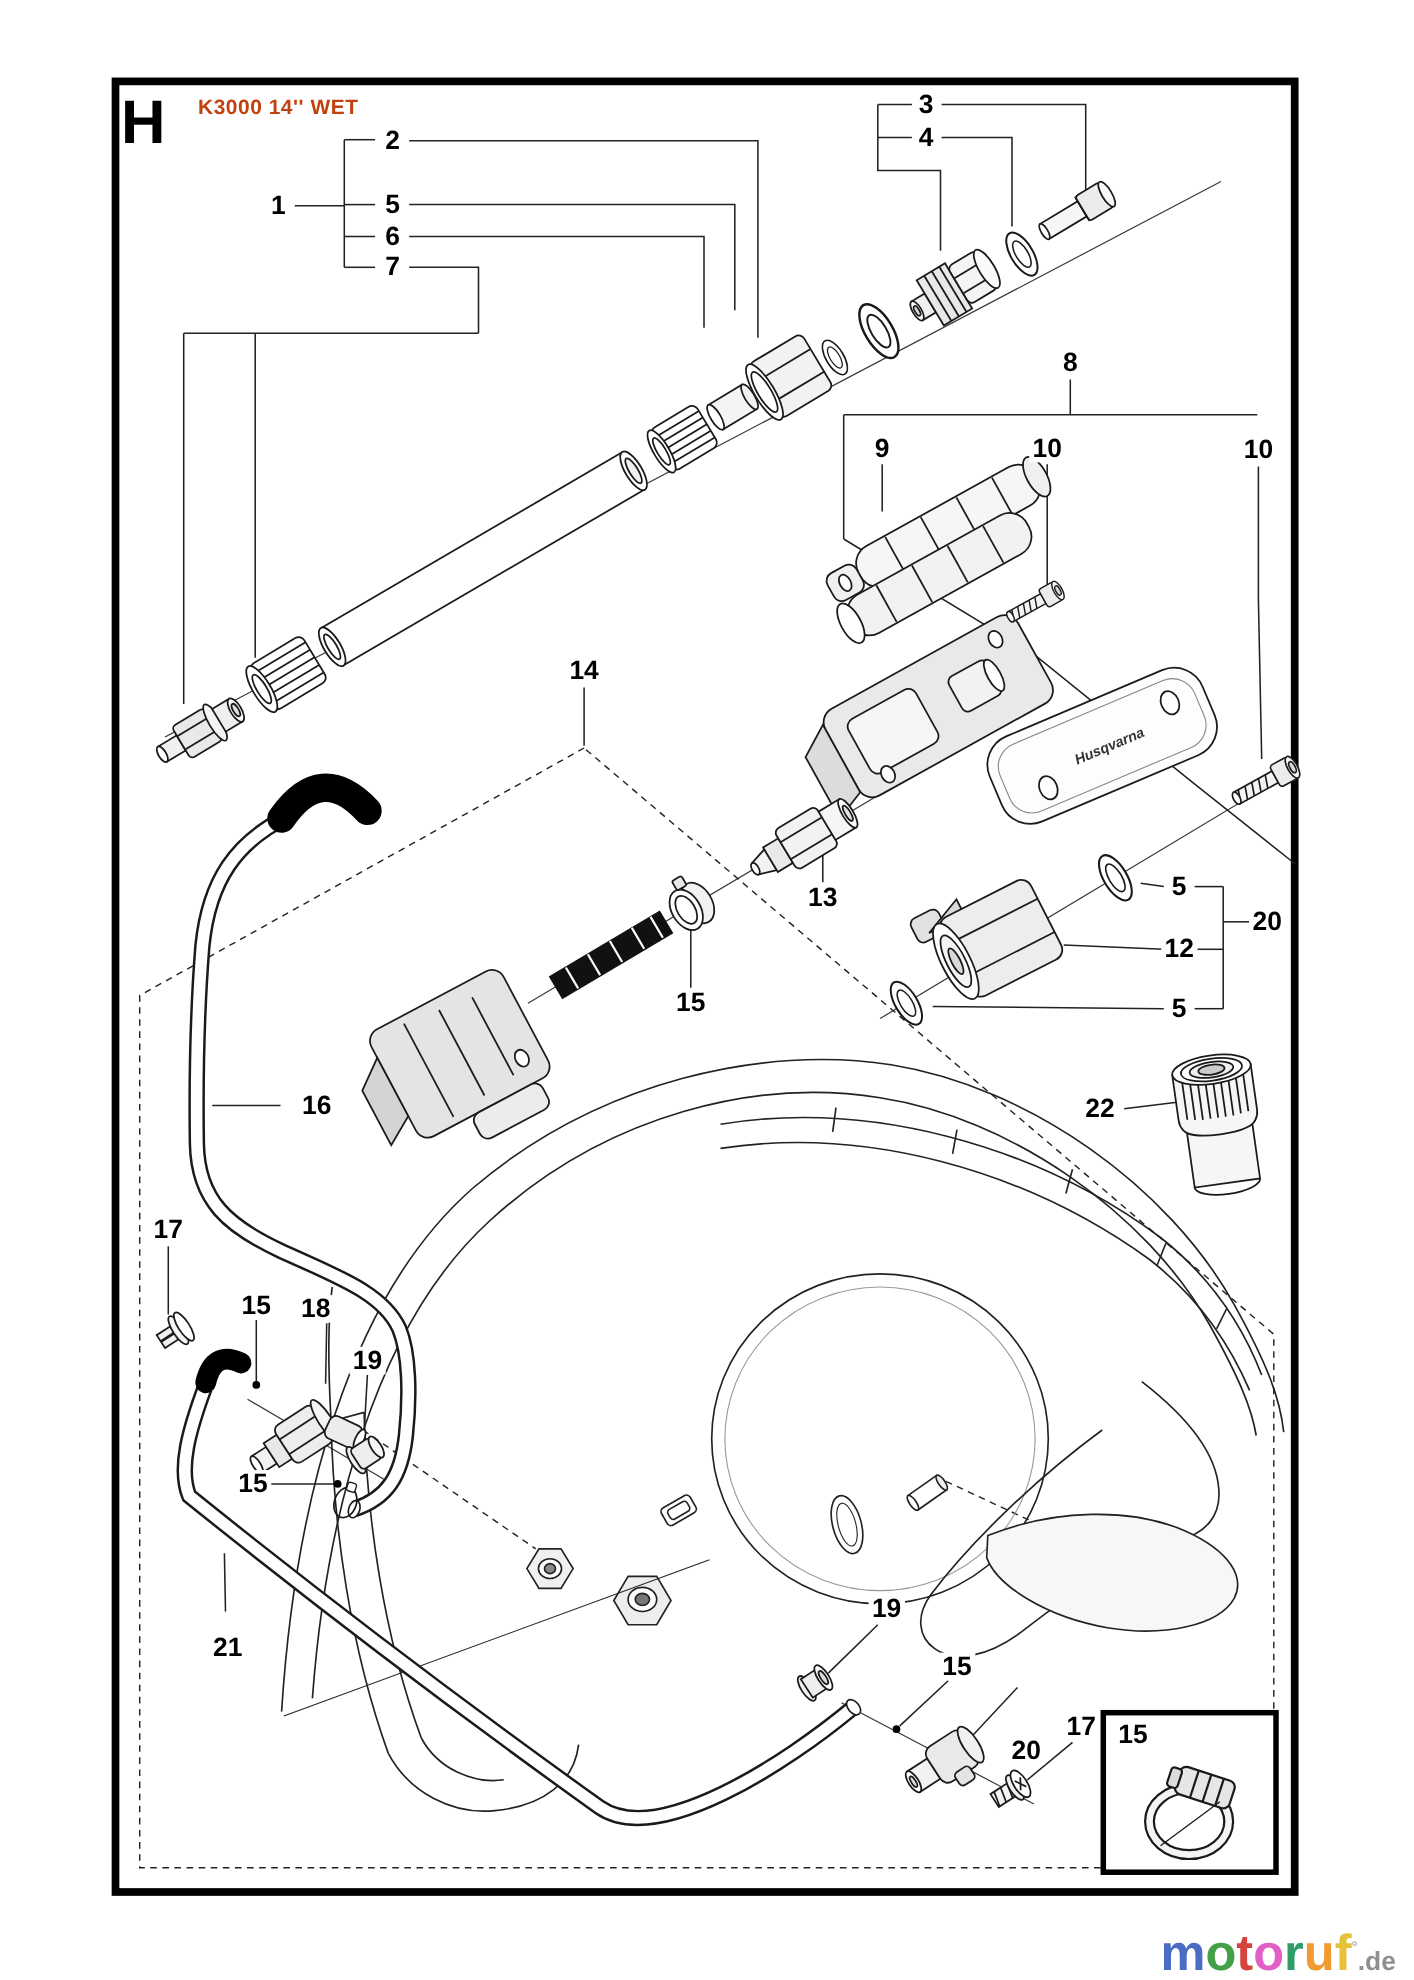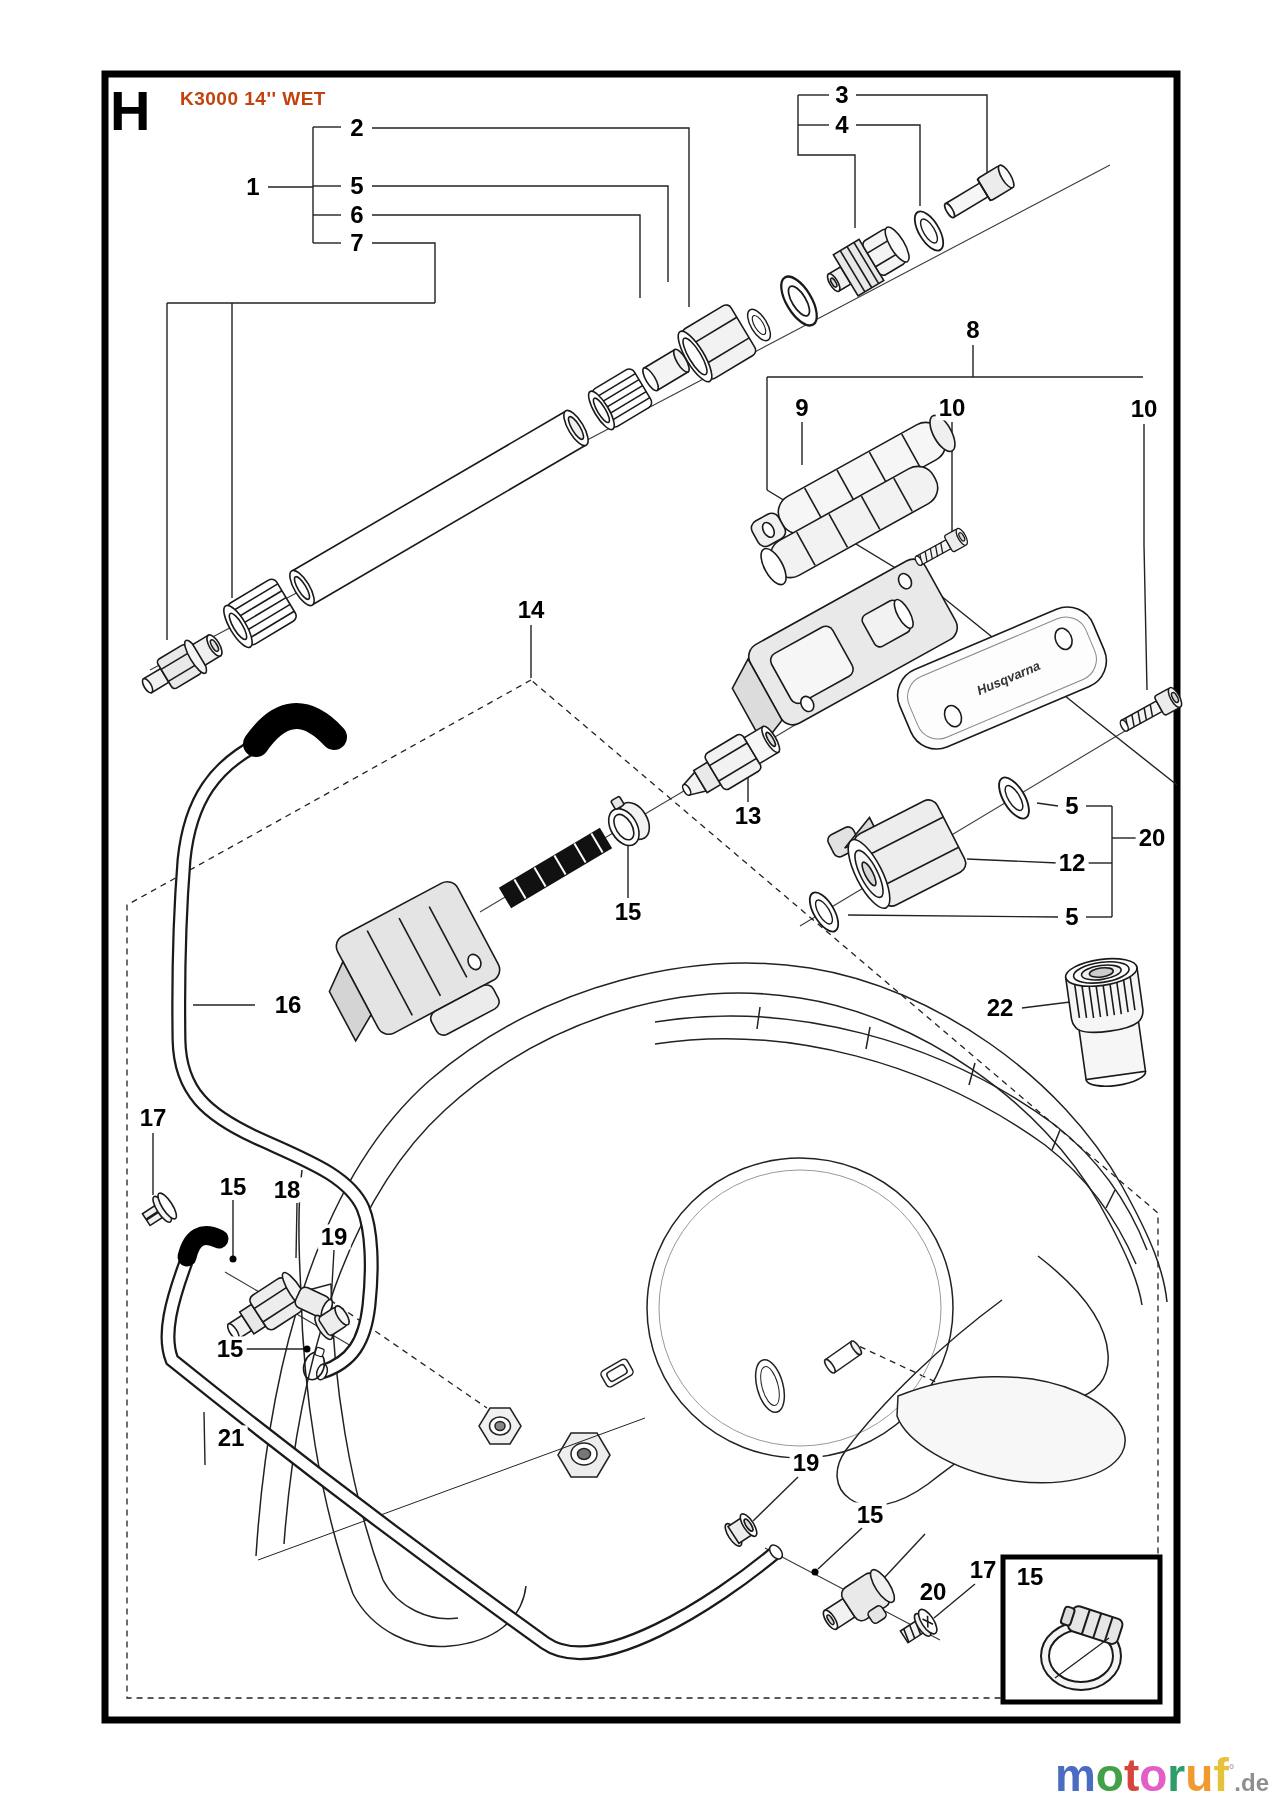--- a/index.html
+++ b/index.html
@@ -465,21 +465,21 @@
       <div class="callout" style="left: 1152px; top: 838px;">20</div>
       <div class="callout" style="left: 1072px; top: 863px;">12</div>
       <div class="callout" style="left: 1072px; top: 917px;">5</div>
       <div class="callout" style="left: 1000px; top: 1008px;">22</div>
       <div class="callout" style="left: 272px; top: 1005px; margin-left: 16px;">16</div>
       <div class="callout" style="left: 153px; top: 1118px;">17</div>
       <div class="callout" style="left: 233px; top: 1187px;">15</div>
       <div class="callout" style="left: 287px; top: 1190px;">18</div>
       <div class="callout" style="left: 334px; top: 1237px;">19</div>
       <div class="callout" style="left: 230px; top: 1349px;">15</div>
-      <div class="callout" style="left: 207px; top: 1438px; margin-left: 24px;">21</div>
+      <div class="callout" style="left: 207px; top: 1498px;">21</div>
       <div class="callout" style="left: 806px; top: 1463px;">19</div>
       <div class="callout" style="left: 870px; top: 1515px;">15</div>
       <div class="callout" style="left: 933px; top: 1592px;">20</div>
       <div class="callout" style="left: 983px; top: 1570px;">17</div>
       <div class="callout" style="left: 1030px; top: 1577px;">15</div>
     </div>
 
   <a class="watermark" href="#">
     <span id="wm-word"><span style="color: rgb(74, 108, 195);">m</span><span style="color: rgb(67, 160, 71);">o</span><span style="color: rgb(214, 69, 61);">t</span><span style="color: rgb(226, 95, 200);">o</span><span style="color: rgb(47, 157, 106);">r</span><span style="color: rgb(240, 154, 48);">u</span><span style="color: rgb(230, 194, 58);">f</span></span><sup id="wm-mark" style="color: rgb(181, 181, 181);">°</sup><span id="wm-suffix" class="suffix" style="color: rgb(143, 143, 143);">.de</span>
   </a>

